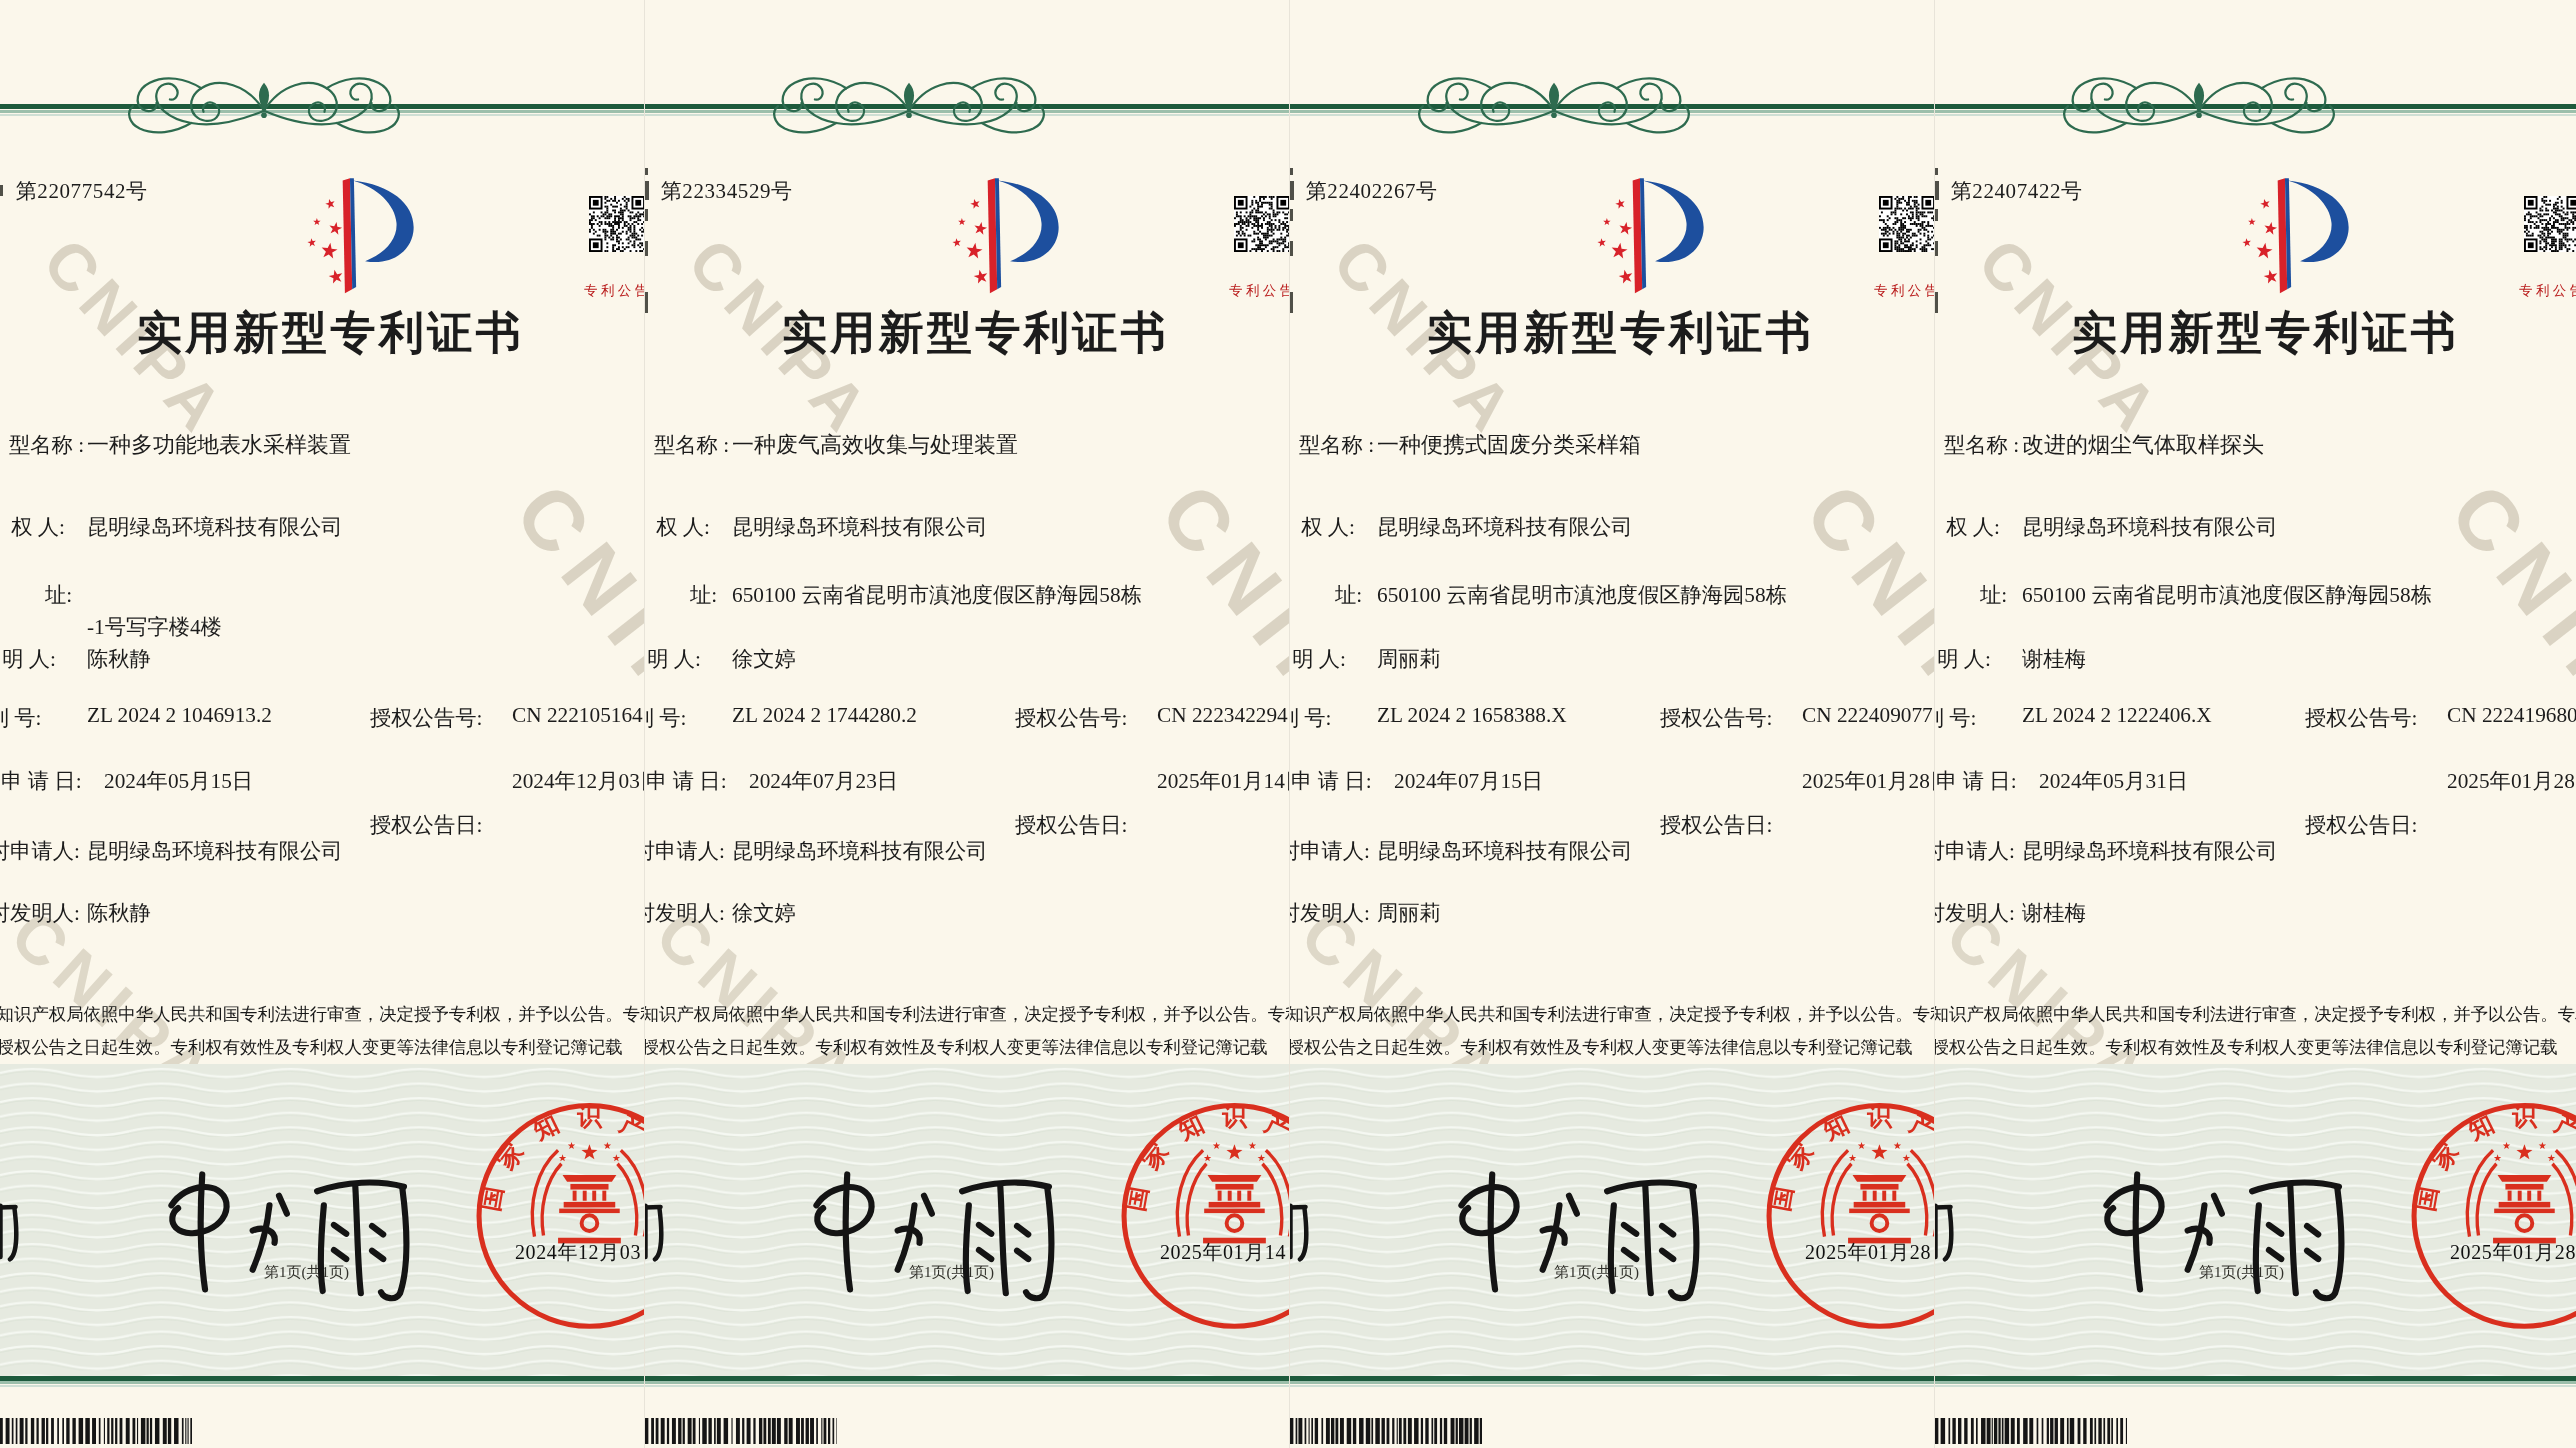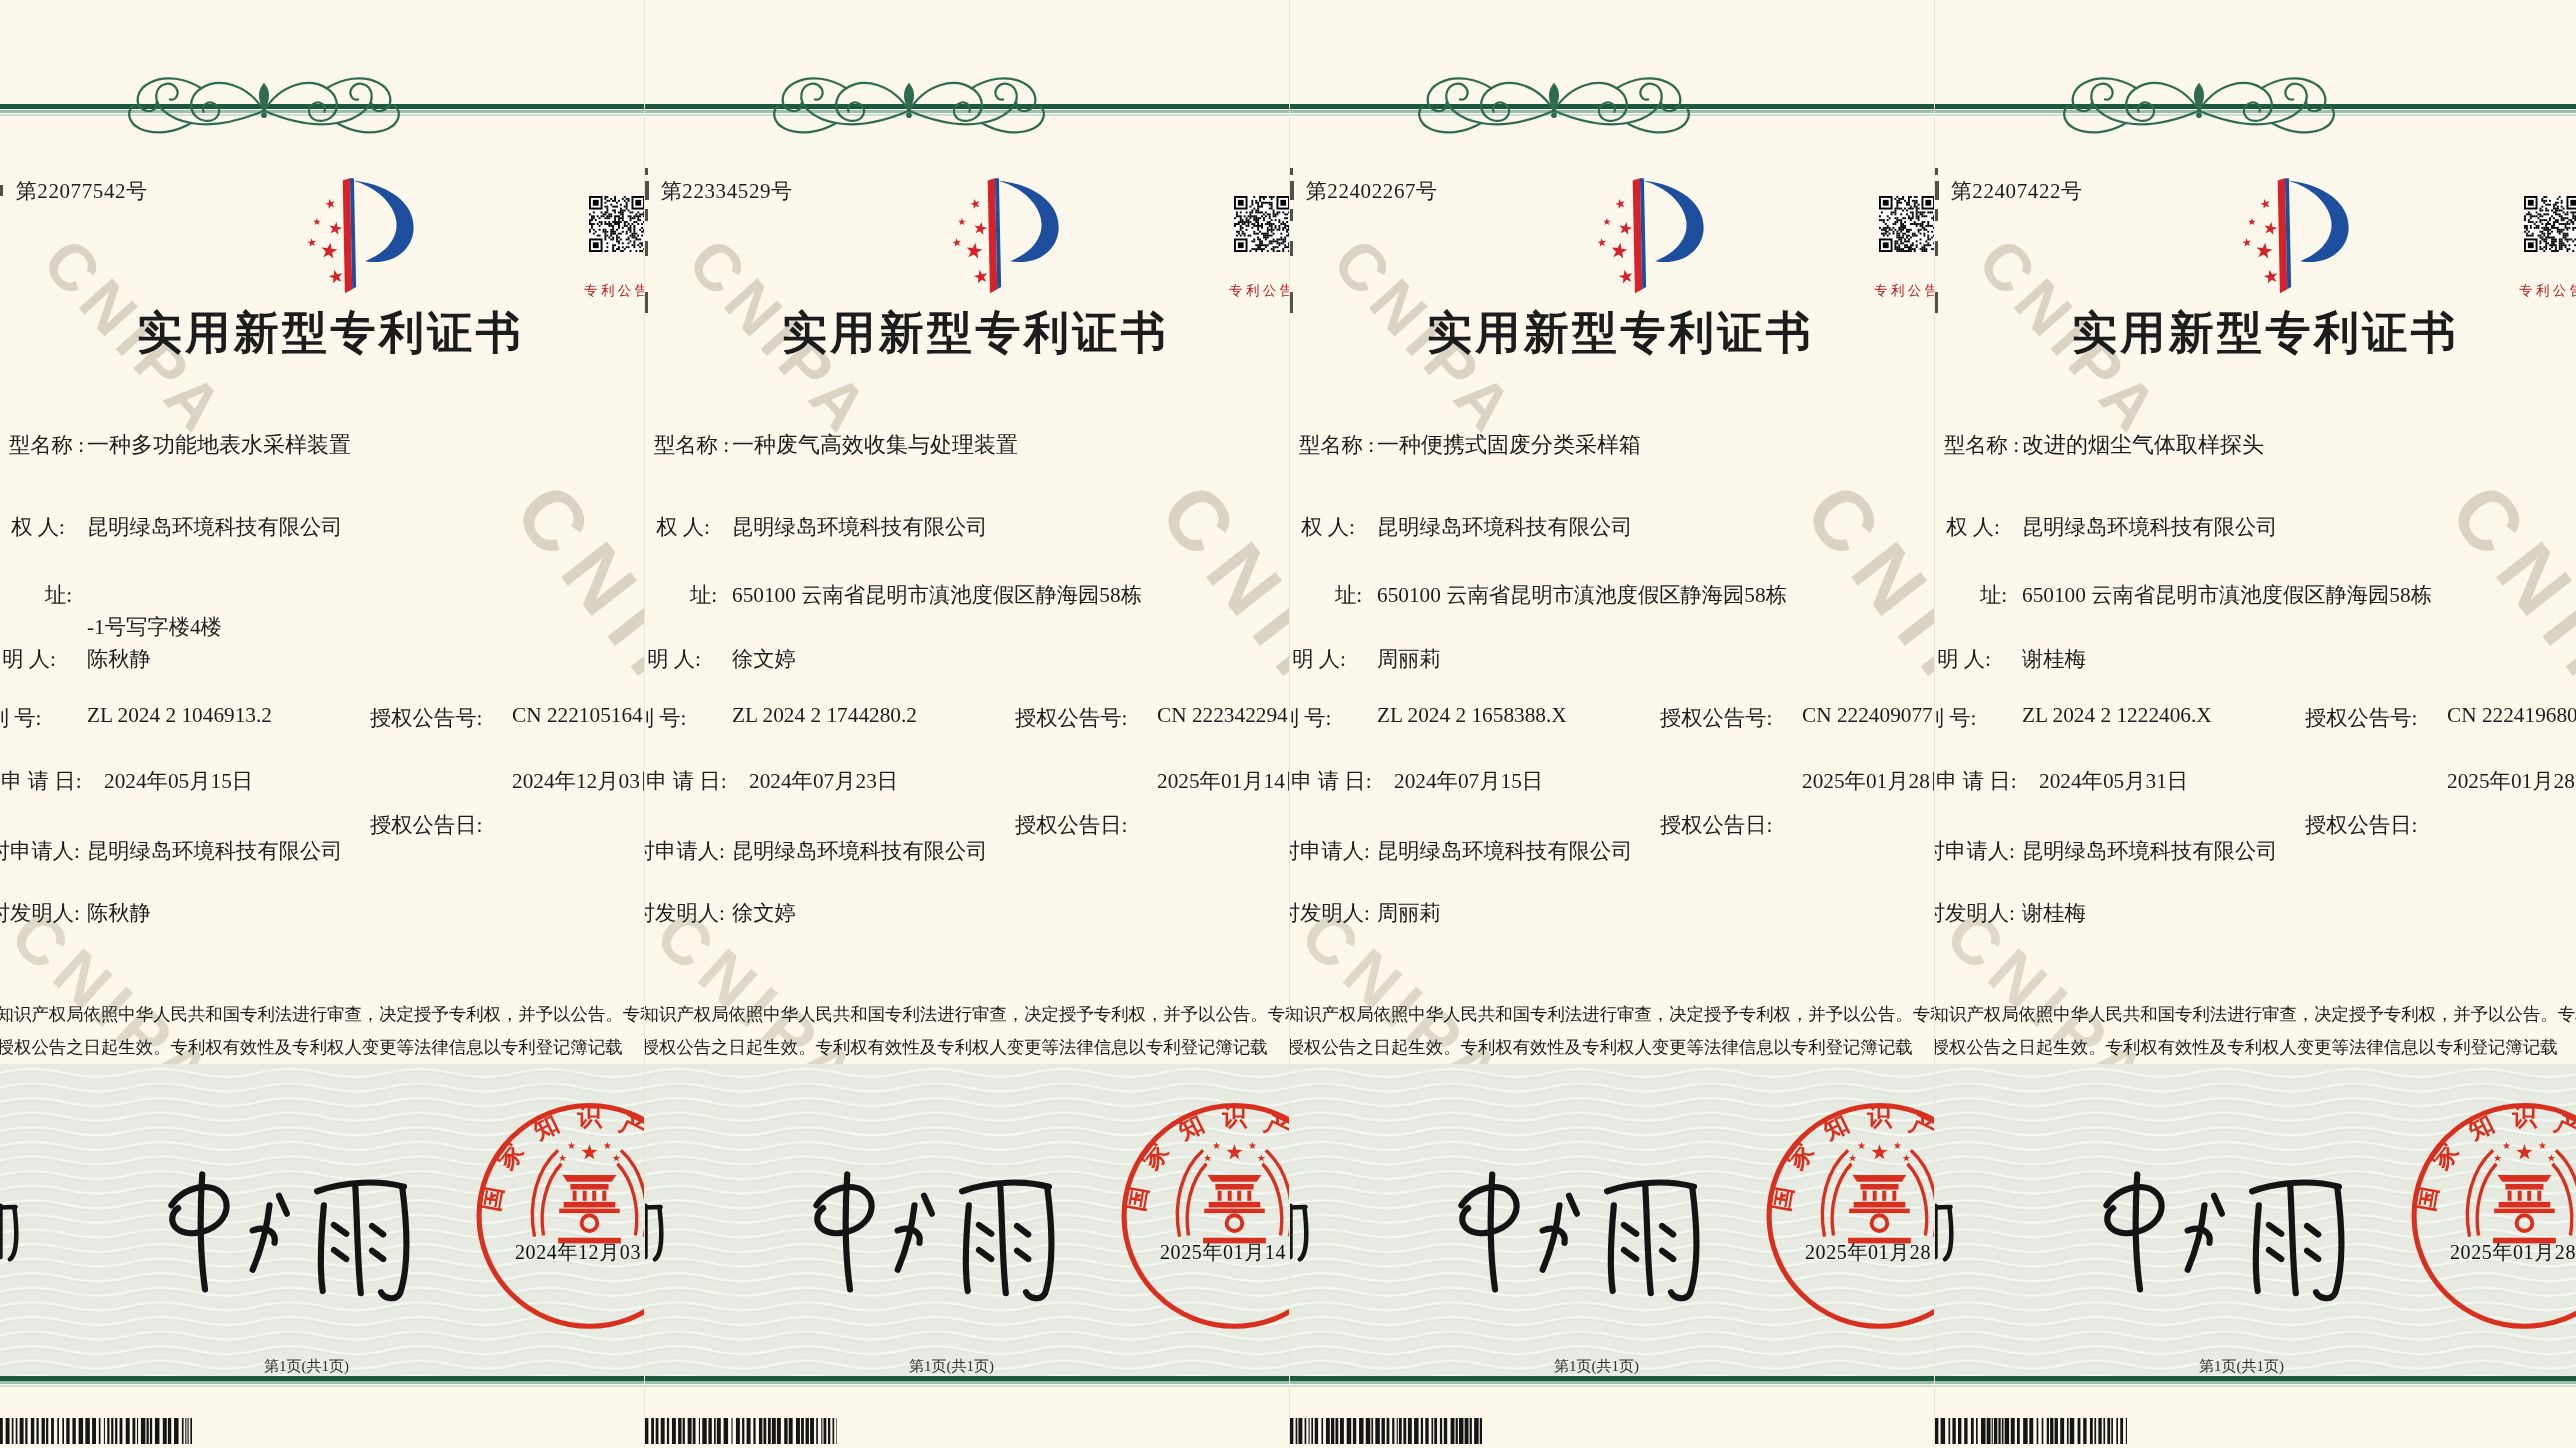--- a/index.html
+++ b/index.html
@@ -56,21 +56,21 @@
 
   .legal{position:absolute;left:-3.4px;font-size:17.4px;letter-spacing:0px;white-space:nowrap;color:#191919;}
   .legal1{top:1002px;}
   .legal2{top:1035px;}
 
   .waves{position:absolute;left:0;top:1064px;width:644px;height:312px;}
   .b-rule-dark{position:absolute;left:0;top:1376px;width:100%;height:4.5px;background:#1d5a3c;}
   .b-rule-mid{position:absolute;left:0;top:1381px;width:100%;height:2.8px;background:#9cbfab;}
   .b-rule-lite{position:absolute;left:0;top:1385px;width:100%;height:1.7px;background:#cfdfd4;}
 
-  .page-footer{position:absolute;left:0;top:1357px;width:613px;text-align:center;font-size:15px;color:#30302a;}
+  .page-footer{position:absolute;left:0;top:1263px;width:613px;text-align:center;font-size:15px;color:#30302a;}
 
   .signature{position:absolute;left:149px;top:1152px;width:297px;height:157px;}
   .sig-frag{position:absolute;left:-19px;top:1201px;width:39px;height:62px;}
 
   .seal{position:absolute;left:474px;top:1101px;width:241px;height:241px;}
   .seal-date{position:absolute;left:505px;top:1239px;width:146px;text-align:center;
              font-size:20px;color:#101010;letter-spacing:0.6px;}
 
   .barcode{position:absolute;left:0;top:1418px;width:192px;height:26px;}
 </style>

